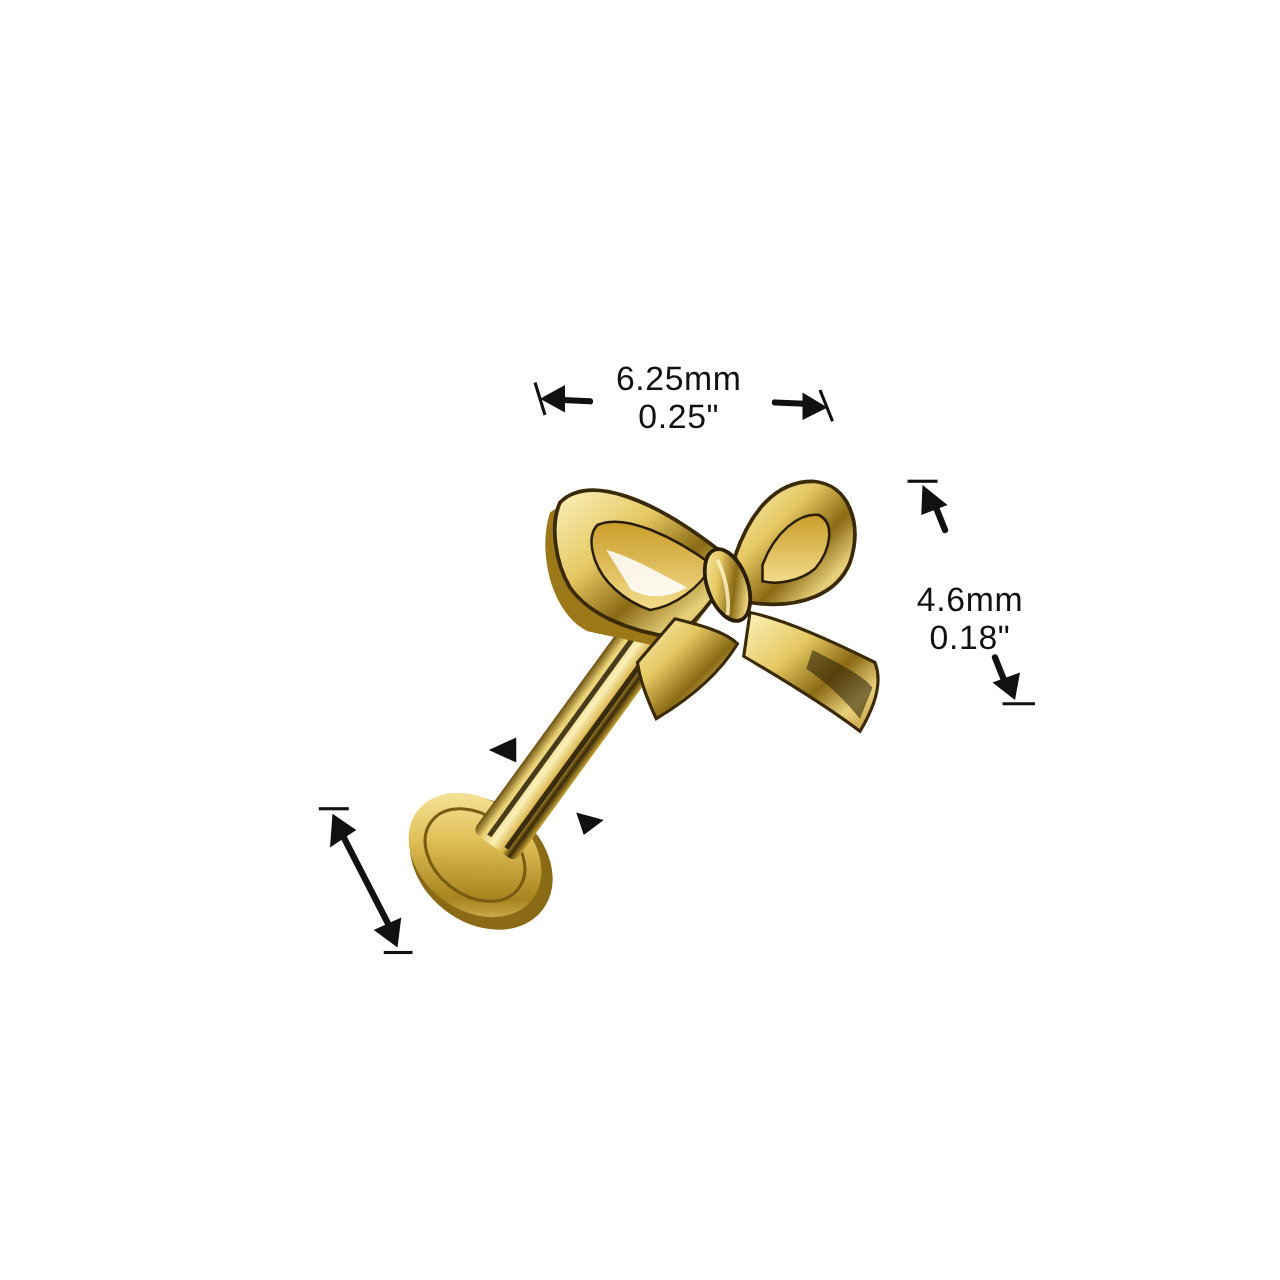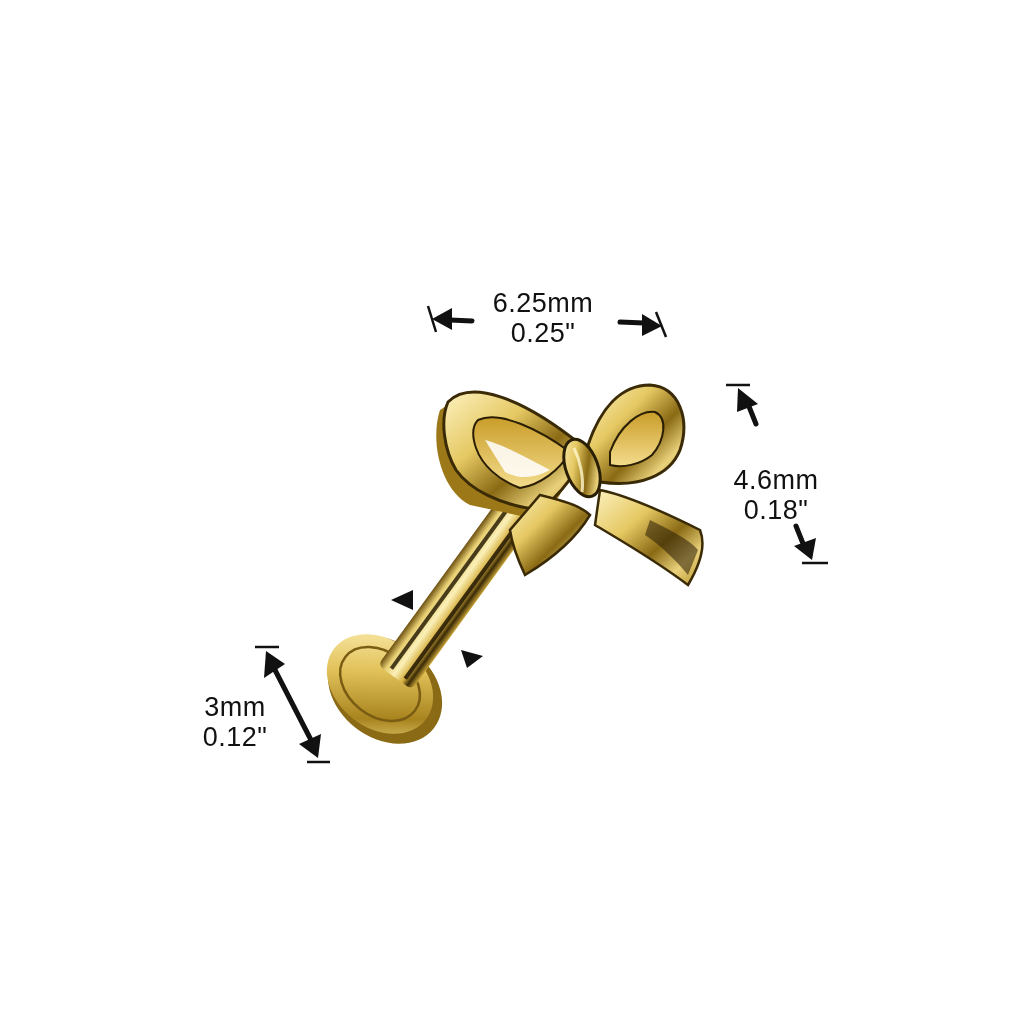--- a/index.html
+++ b/index.html
@@ -129,17 +129,13 @@
     <span>6.25mm</span>
     <span>0.25"</span>
   </div>
 
   <div class="label" id="lbl-height">
     <span>4.6mm</span>
     <span>0.18"</span>
   </div>
 
 
-  <div class="label" id="lbl-disc">
-    <span>3mm</span>
-    <span>0.12"</span>
-  </div>
 </div>
 
 </body></html>

